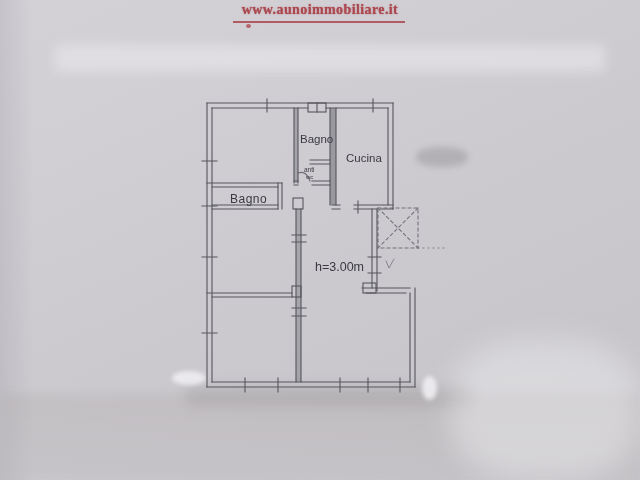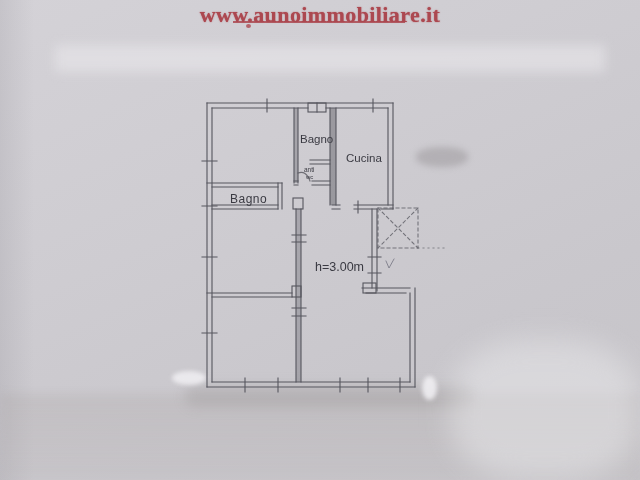--- a/index.html
+++ b/index.html
@@ -15,21 +15,21 @@
   .shade-bottom{left:0;right:0;top:394px;height:86px;background:linear-gradient(to bottom,rgba(176,170,170,.32),rgba(186,182,184,.20));filter:blur(5px);}
   .shade-under-plan{left:185px;top:385px;width:290px;height:22px;background:rgba(148,143,144,.28);filter:blur(6px);border-radius:12px;}
   .shade-bright-br{left:450px;top:340px;width:190px;height:140px;background:rgba(238,237,240,.45);filter:blur(14px);border-radius:40%;}
   .smudge-erased{left:416px;top:147px;width:52px;height:20px;background:rgba(158,155,158,.55);filter:blur(3px);border-radius:45%;}
   .blob-white-left{left:172px;top:371px;width:34px;height:14px;background:rgba(240,239,242,.85);filter:blur(2px);border-radius:50%;}
   .blob-white-right{left:422px;top:376px;width:15px;height:24px;background:rgba(242,241,244,.85);filter:blur(2px);border-radius:50%;}
   .red-speck{left:246px;top:24px;width:5px;height:4px;background:rgba(173,72,80,.8);filter:blur(.7px);border-radius:50%;}
   
   .watermark{
     position:absolute;left:0;top:2px;width:640px;text-align:center;
-    font-family:"Liberation Serif",serif;font-weight:bold;font-size:22px;letter-spacing:.4px;
+    font-family:"Liberation Serif",serif;font-weight:bold;font-size:14px;letter-spacing:.4px;
     color:#ac4850;text-shadow:0 0 1px rgba(172,72,80,.75),0 0 2px rgba(172,72,80,.3);
   }
   .watermark-underline{
     position:absolute;left:233px;top:21px;width:172px;height:2px;
     background:rgba(172,72,80,.85);filter:blur(.4px);
   }
   svg.plan{position:absolute;left:0;top:0;}
   svg.plan text{fill:#3a3a42;font-family:"Liberation Sans",sans-serif;}
 </style>
 </head>

